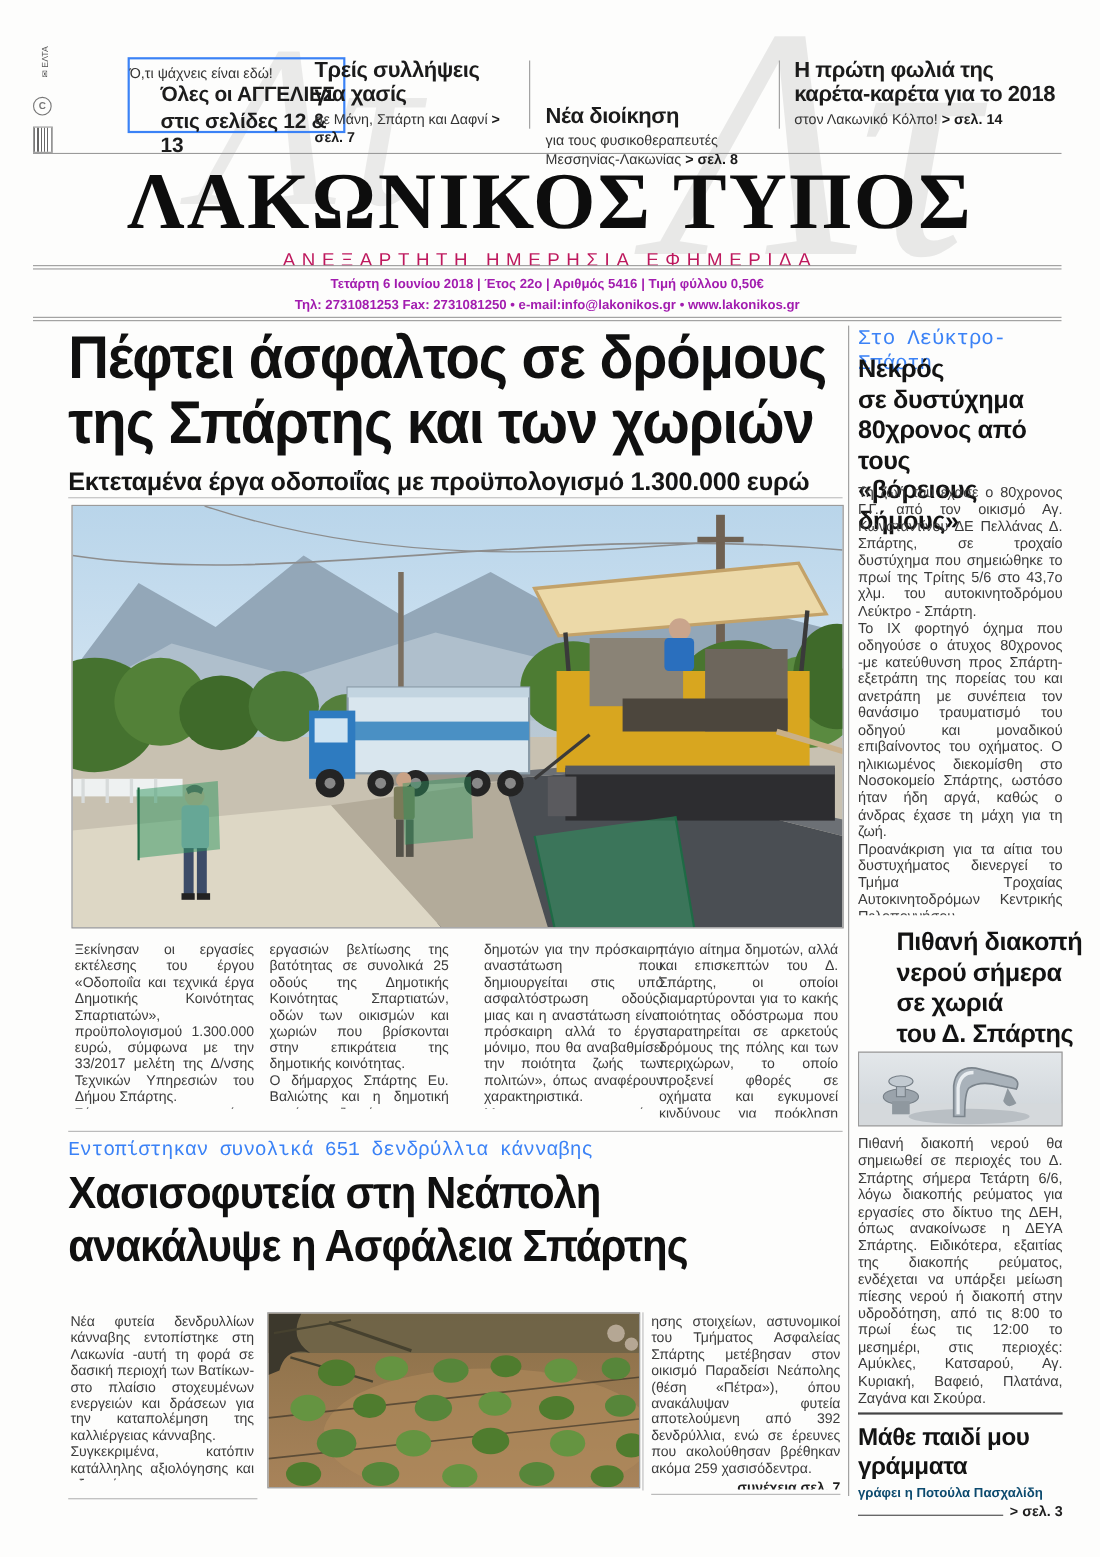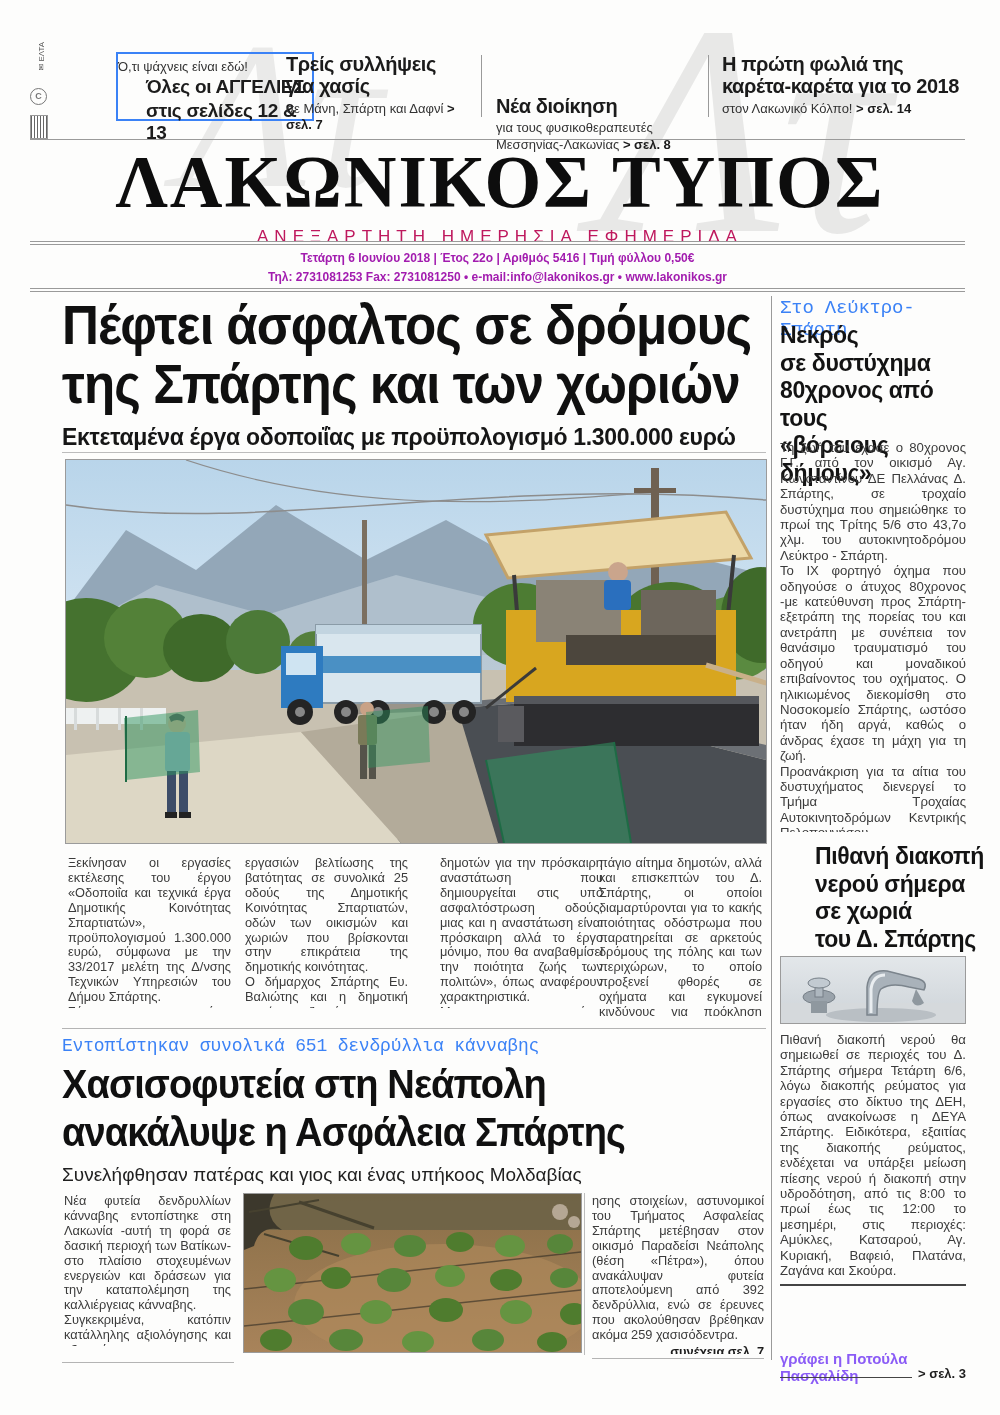--- a/index.html
+++ b/index.html
@@ -224,21 +224,20 @@
   <div class="abs col" style="left:599px;top:856px;width:163px;height:160px;">
     <span class="pre">πάγιο αίτημα δημοτών, αλλά και επισκεπτών του Δ. Σπάρτης, οι οποίοι διαμαρτύρονται για το κακής ποιότητας οδόστρωμα που παρατηρείται σε αρκετούς δρόμους της πόλης και των περιχώρων, το οποίο προξενεί φθορές σε οχήματα και εγκυμονεί κινδύνους για πρόκληση ατυχημάτων.</span>
     
   </div>
 
   <div class="rule" style="left:62px;top:1028px;width:704px;height:1px;background:#b4b4b4;"></div>
 
   <div class="abs kicker" style="left:62px;top:1036px;width:700px;font-size:18px;">Εντοπίστηκαν συνολικά 651 δενδρύλλια κάνναβης</div>
   <div class="abs hl h-art2 pre" style="left:62px;top:1060px;width:740px;">Χασισοφυτεία στη Νεάπολη
 ανακάλυψε η Ασφάλεια Σπάρτης</div>
-  <div class="abs" style="left:62px;top:1164px;width:700px;font-size:19px;color:#1f1f1f;">Συνελήφθησαν πατέρας και γιος και ένας υπήκοος Μολδαβίας</div>
 
   <div class="abs col pre" style="left:64px;top:1194px;width:167px;height:152px;">Νέα φυτεία δενδρυλλίων κάνναβης εντοπίστηκε στη Λακωνία -αυτή τη φορά σε δασική περιοχή των Βατίκων- στο πλαίσιο στοχευμένων ενεργειών και δράσεων για την καταπολέμηση της καλλιέργειας κάνναβης.
 Συγκεκριμένα, κατόπιν κατάλληλης αξιολόγησης και αξιοποί-</div>
 
   <div class="abs photo" style="left:243px;top:1193px;width:337px;height:158px;">
     <svg viewBox="0 0 337 158" width="337" height="158">
       <defs>
         <linearGradient id="dirt" x1="0" y1="0" x2="0" y2="1">
           <stop offset="0" stop-color="#8a6f48"></stop>
             <stop offset="1" stop-color="#a8835a"></stop>
@@ -330,19 +329,21 @@
         <ellipse cx="38" cy="26" rx="11" ry="5" fill="#c2cad1" stroke="#767f87"></ellipse>
         <rect x="30" y="44" width="16" height="12" fill="#8f989f"></rect>
       </g>
     </svg>
   </div>
 
   <div class="abs railtxt pre" style="left:780px;top:1032px;width:186px;height:246px;overflow:hidden;">Πιθανή διακοπή νερού θα σημειωθεί σε περιοχές του Δ. Σπάρτης σήμερα Τετάρτη 6/6, λόγω διακοπής ρεύματος για εργασίες στο δίκτυο της ΔΕΗ, όπως ανακοίνωσε η ΔΕΥΑ Σπάρτης. Ειδικότερα, εξαιτίας της διακοπής ρεύματος, ενδέχεται να υπάρξει μείωση πίεσης νερού ή διακοπή στην υδροδότηση, από τις 8:00 το πρωί έως τις 12:00 το μεσημέρι, στις περιοχές: Αμύκλες, Κατσαρού, Αγ. Κυριακή, Βαφειό, Πλατάνα, Ζαγάνα και Σκούρα.</div>
 
   <div class="rule" style="left:780px;top:1284px;width:186px;height:1.5px;background:#444;"></div>
 
-  <div class="abs" style="left:780px;top:1350px;width:186px;font-size:15px;font-weight:bold;color:#8b5cf6;">γράφει η Ποτούλα Πασχαλίδη</div>
+  <div class="abs railhead pre" style="left:780px;top:1294px;width:186px;font-size:22px;">Μάθε παιδί μου
+γράμματα</div>
+  <div class="abs" style="left:780px;top:1350px;width:186px;font-size:12px;font-weight:bold;color:#0c4a6e;">γράφει η Ποτούλα Πασχαλίδη</div>
   <div class="abs pageline" style="left:780px;top:1366px;width:186px;">
     <span class="ln"></span>
     <span>&gt; σελ. 3</span>
   </div>
 
 </div>
 
 </body></html>

